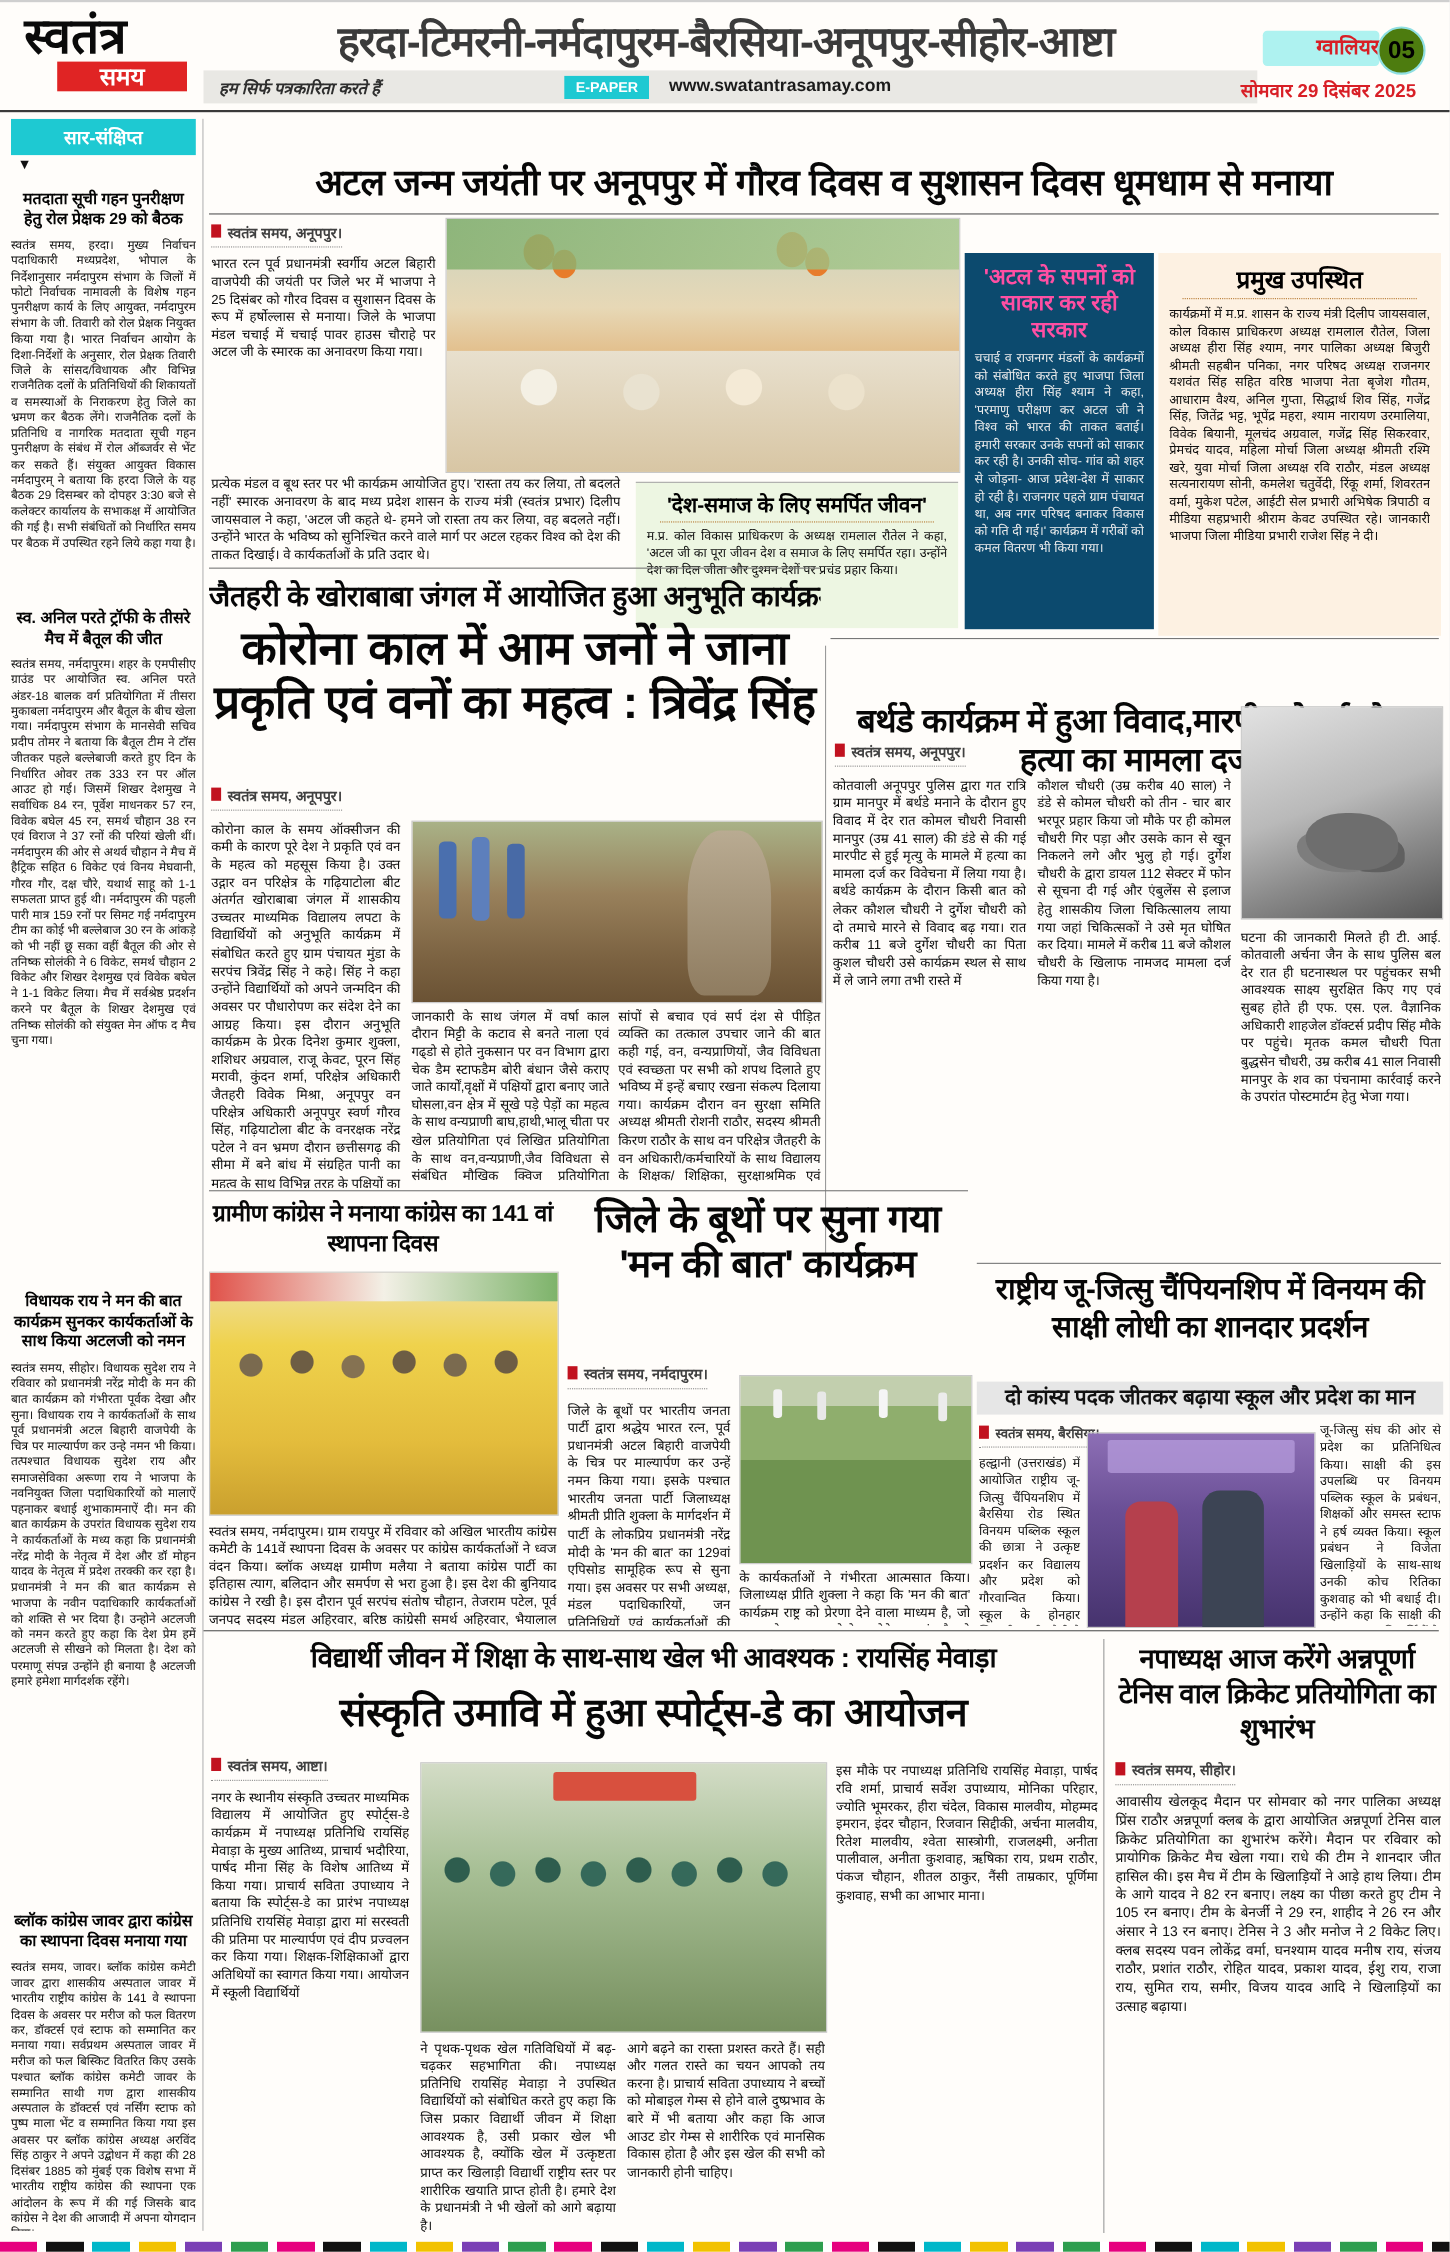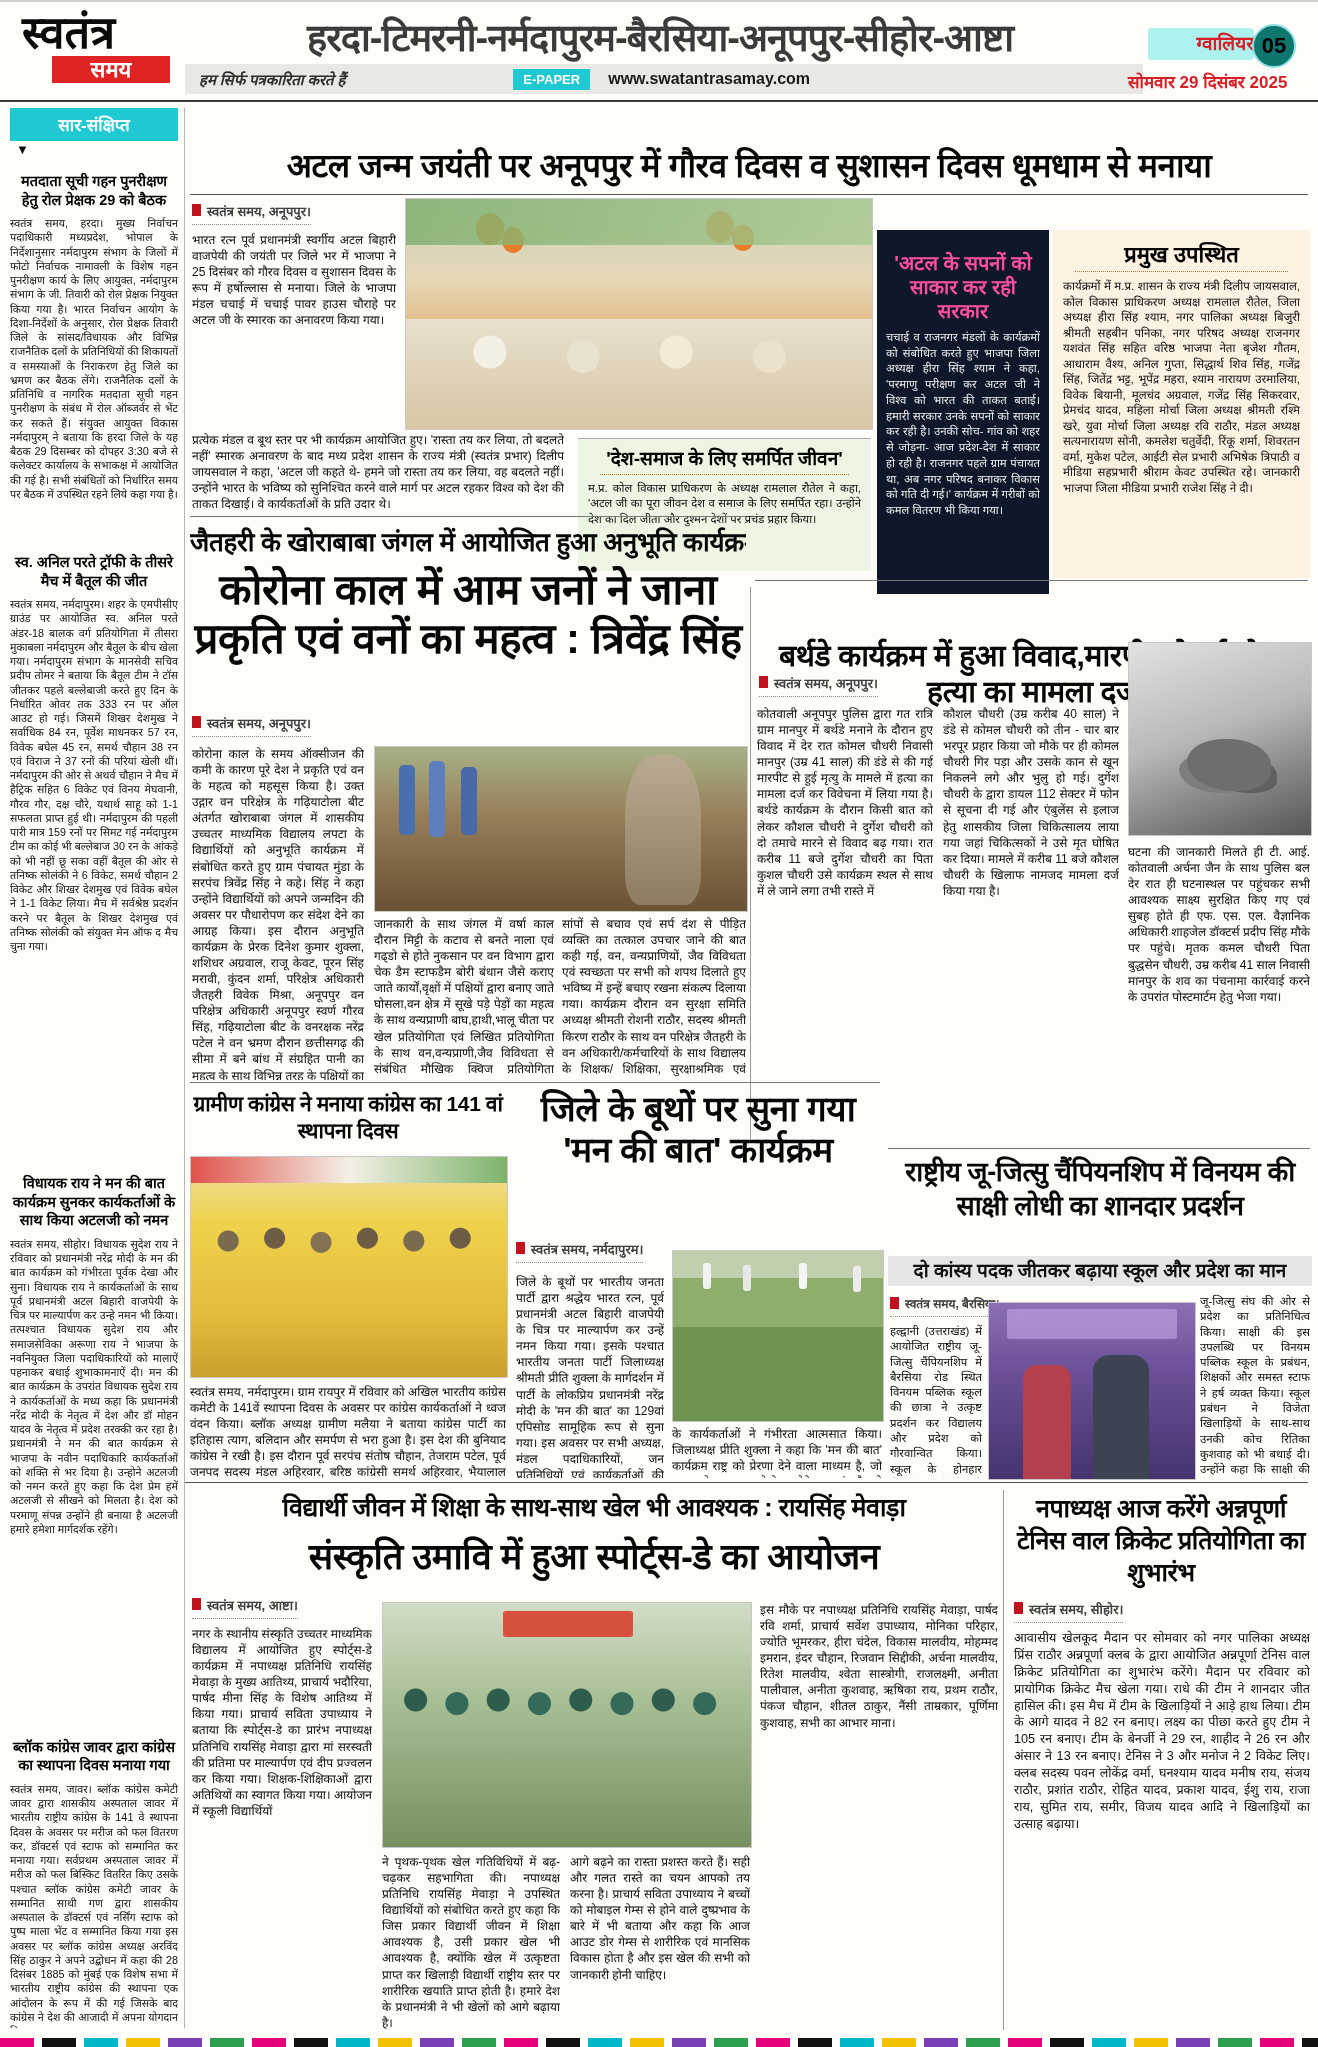--- a/index.html
+++ b/index.html
@@ -20,28 +20,28 @@
   .sb-head{background:#1ec9d2;color:#fff;font-size:17px;font-weight:800;text-align:center;padding:5px 0;}
   .sb-tri{color:#111;font-size:13px;margin:1px 0 0 6px;}
   .sb-art h4{font-size:14.5px;font-weight:800;text-align:center;line-height:1.28;margin:15px 2px 7px;color:#050505;}
   .boxtitle{font-weight:900;text-align:center;}
   .dotline{border-bottom:1px dotted #b5772f;margin:3px 12px 6px;}
   .mast-regions{font-size:38px;font-weight:800;color:#3b3b3b;text-align:center;letter-spacing:-1px;white-space:nowrap;overflow:hidden;}
   .logo1{font-size:45px;font-weight:900;color:#0a0a0a;line-height:1;}
   .logo1 .dot{color:#e02424;}
   .logo2{background:#e02424;color:#fff;font-weight:800;font-size:22px;text-align:center;line-height:27px;}
   .pill{background:#aef2f0;border-radius:4px;color:#d81f26;font-weight:800;font-size:19px;line-height:32px;text-align:right;}
-  .circ{background:#0f766e;border:2px solid #8fdfe2;border-radius:50%;width:40px;height:40px;line-height:40px;
+  .circ{background:#4d7c0f;border:2px solid #8fdfe2;border-radius:50%;width:40px;height:40px;line-height:40px;
         text-align:center;font-size:22px;font-weight:900;color:#000;}
   .subbar{background:#e9e8e4;display:flex;align-items:center;gap:18px;padding:0 14px;}
   .tagline{font-family:"Liberation Serif","DejaVu Serif",serif;font-style:italic;font-weight:700;font-size:15px;color:#2e2e2e;}
   .epaper{background:#1ec9d2;color:#fff;font-weight:800;font-size:13px;padding:3px 10px;}
   .url{font-size:16px;font-weight:700;color:#1b1b1b;}
   .dateline{color:#d81f26;font-size:17px;font-weight:800;}
-  .blackbox{background:#0f172a;color:#ededed;padding:21px 9px;}
+  .blackbox{background:#0c4a6e;color:#ededed;padding:10px 9px;}
   .blackbox .t{color:#ff4fa3;font-size:20px;font-weight:900;text-align:center;line-height:1.2;margin-bottom:7px;}
   .blackbox .b{font-size:11.4px;line-height:1.38;text-align:justify;overflow:hidden;}
   .beige{background:#fdf1e2;padding:8px 10px;}
   .green{background:#edf6e2;padding:6px 10px;border-top:1px solid #aaa;}
   .subhead-grey{background:#e6e6e6;font-weight:800;text-align:center;color:#111;}
   .ticker{background:
     repeating-linear-gradient(90deg,
       #e6007e 0 34px,#fff 34px 42px,
       #111 42px 76px,#fff 76px 84px,
       #00b7c9 84px 118px,#fff 118px 126px,

